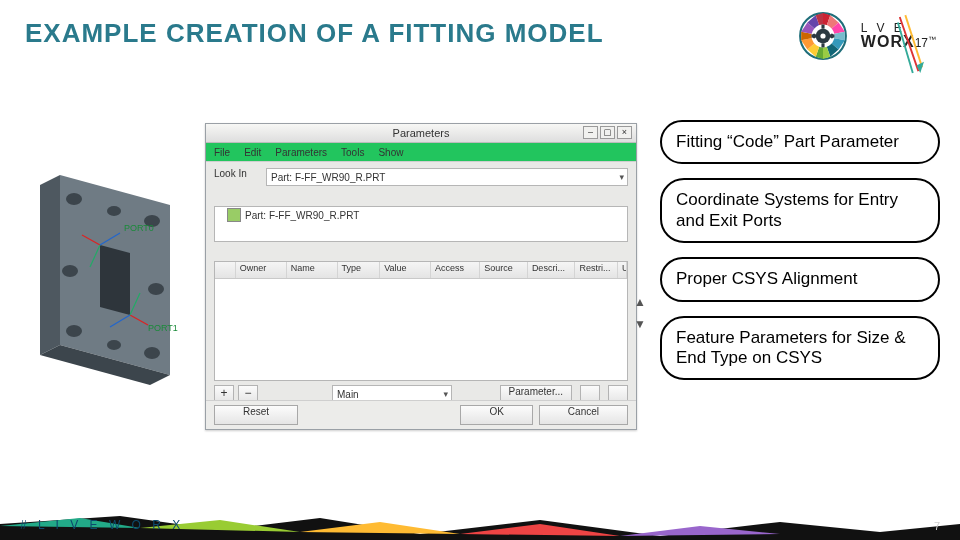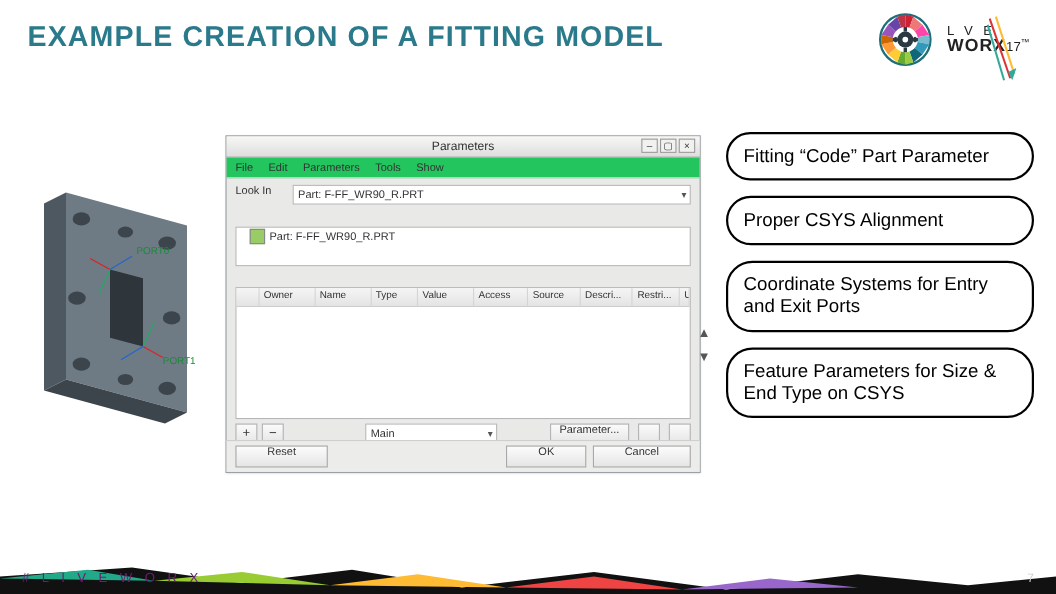--- a/index.html
+++ b/index.html
@@ -44,21 +44,21 @@
   .props-btn{height:16px;border:1px solid #b3b3b3;background:linear-gradient(#fbfbfb,#e6e6e6);padding:0 8px;margin-left:auto}
   .mini{width:18px;height:16px;border:1px solid #b3b3b3;background:linear-gradient(#fbfbfb,#e6e6e6);margin-left:4px}
   .dlg-footer{position:absolute;left:0;right:0;bottom:0;height:28px;background:#ececea;border-top:1px solid #cfcfcf;display:flex;align-items:center;padding:0 8px;gap:6px}
   .btn{height:18px;border:1px solid #a8a8a8;background:linear-gradient(#fcfcfc,#e5e5e5);padding:0 28px;font-size:10px}
   .btn.ok{margin-left:auto}
   
   .callouts{position:absolute;right:20px;top:120px;width:280px;display:flex;flex-direction:column;gap:14px}
   .pill{border:2px solid #000;border-radius:24px;background:#fff;padding:10px 14px;font-size:17px;line-height:1.2;text-align:left}
   
   .footer-band{position:absolute;left:0;right:0;bottom:0;height:28px}
-  .hash{position:absolute;left:20px;bottom:8px;color:#701a75;font-size:12px;letter-spacing:4px}
+  .hash{position:absolute;left:20px;bottom:8px;color:#0c4a6e;font-size:12px;letter-spacing:4px}
   .pagenum{position:absolute;right:20px;bottom:8px;color:#cfcfcf;font-size:11px}
 </style>
 </head>
 <body>
 <div class="slide">
 
 <div class="title">EXAMPLE CREATION OF A FITTING MODEL</div>
 
 <div class="logos">
   <div class="gear-badge">
@@ -207,22 +207,22 @@
   </div>
   <div class="dlg-footer">
     <div class="btn">Reset</div>
     <div class="btn ok">OK</div>
     <div class="btn">Cancel</div>
   </div>
 </div>
 
 <div class="callouts">
   <div class="pill">Fitting “Code” Part Parameter</div>
+  <div class="pill">Coordinate Systems for Entry and Exit Ports</div>
   <div class="pill">Proper CSYS Alignment</div>
-  <div class="pill">Coordinate Systems for Entry and Exit Ports</div>
   <div class="pill">Feature Parameters for Size &amp; End Type on CSYS</div>
 </div>
 
 <svg class="footer-band" viewBox="0 0 960 28" preserveAspectRatio="none">
   <polygon points="0,28 0,12 120,4 220,18 320,6 420,22 540,8 660,24 780,10 880,20 960,12 960,28" fill="#111"></polygon>
   <polygon points="0,14 80,6 140,16" fill="#2a8"></polygon>
   <polygon points="140,16 220,8 300,20" fill="#9c3"></polygon>
   <polygon points="300,20 380,10 460,22" fill="#fb3"></polygon>
   <polygon points="460,22 540,12 620,24" fill="#e44"></polygon>
   <polygon points="620,24 700,14 780,22" fill="#96c"></polygon>

